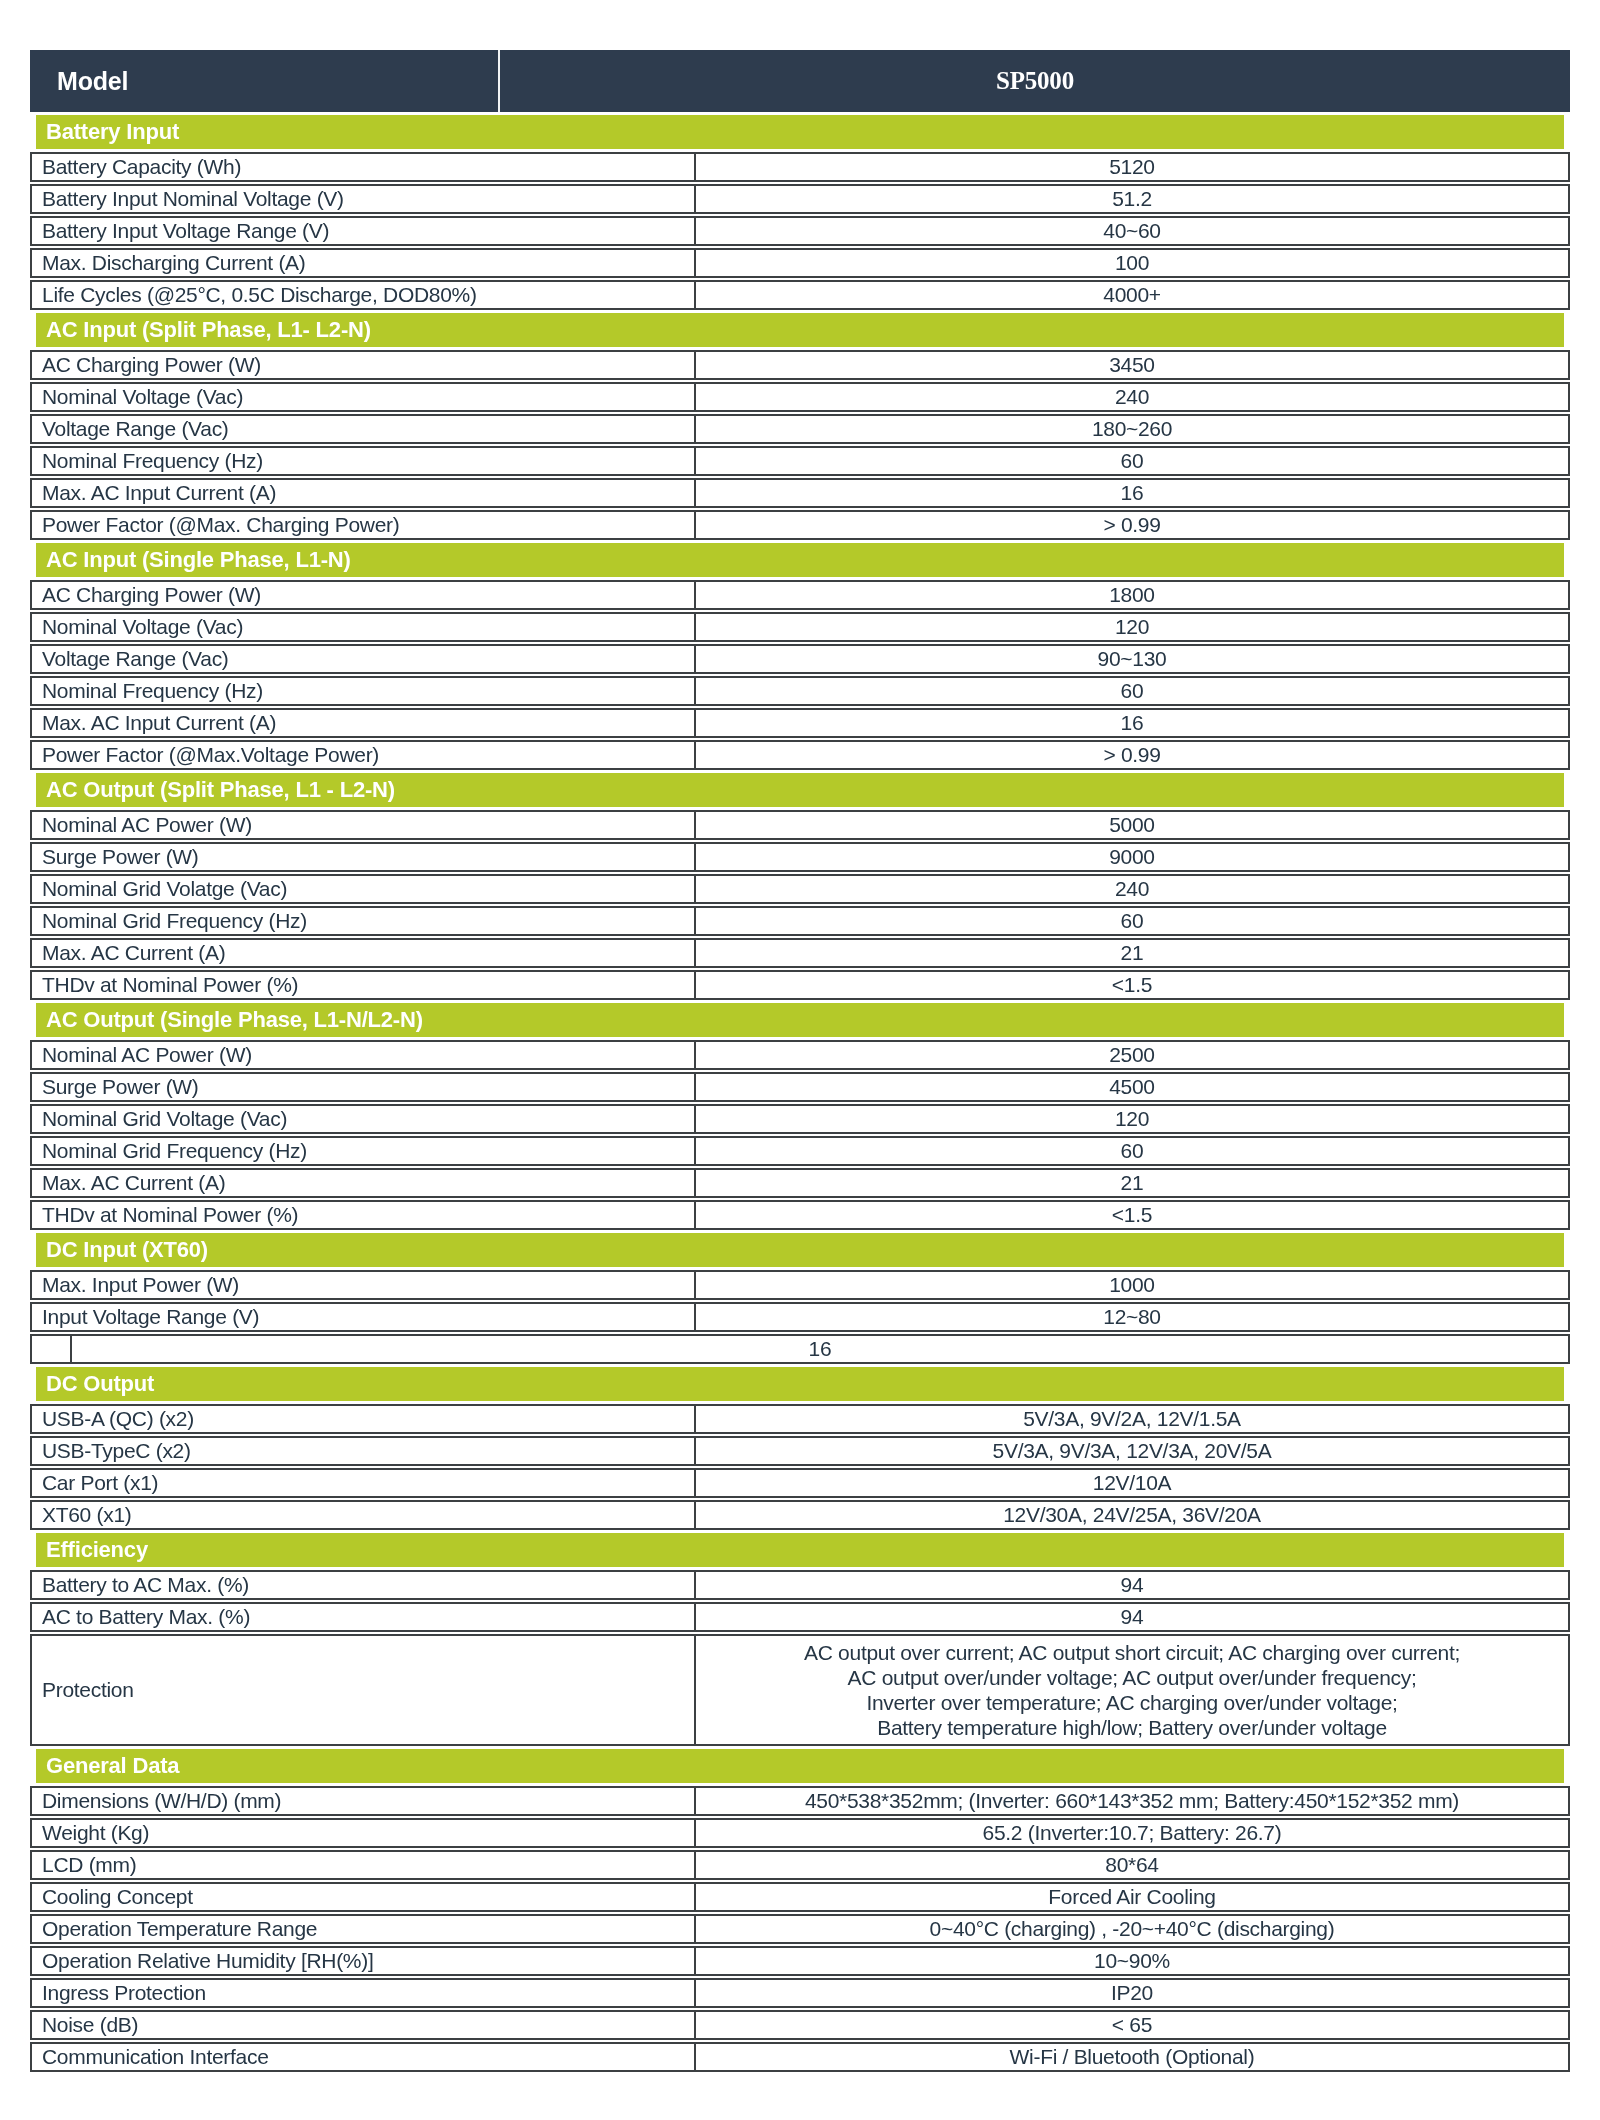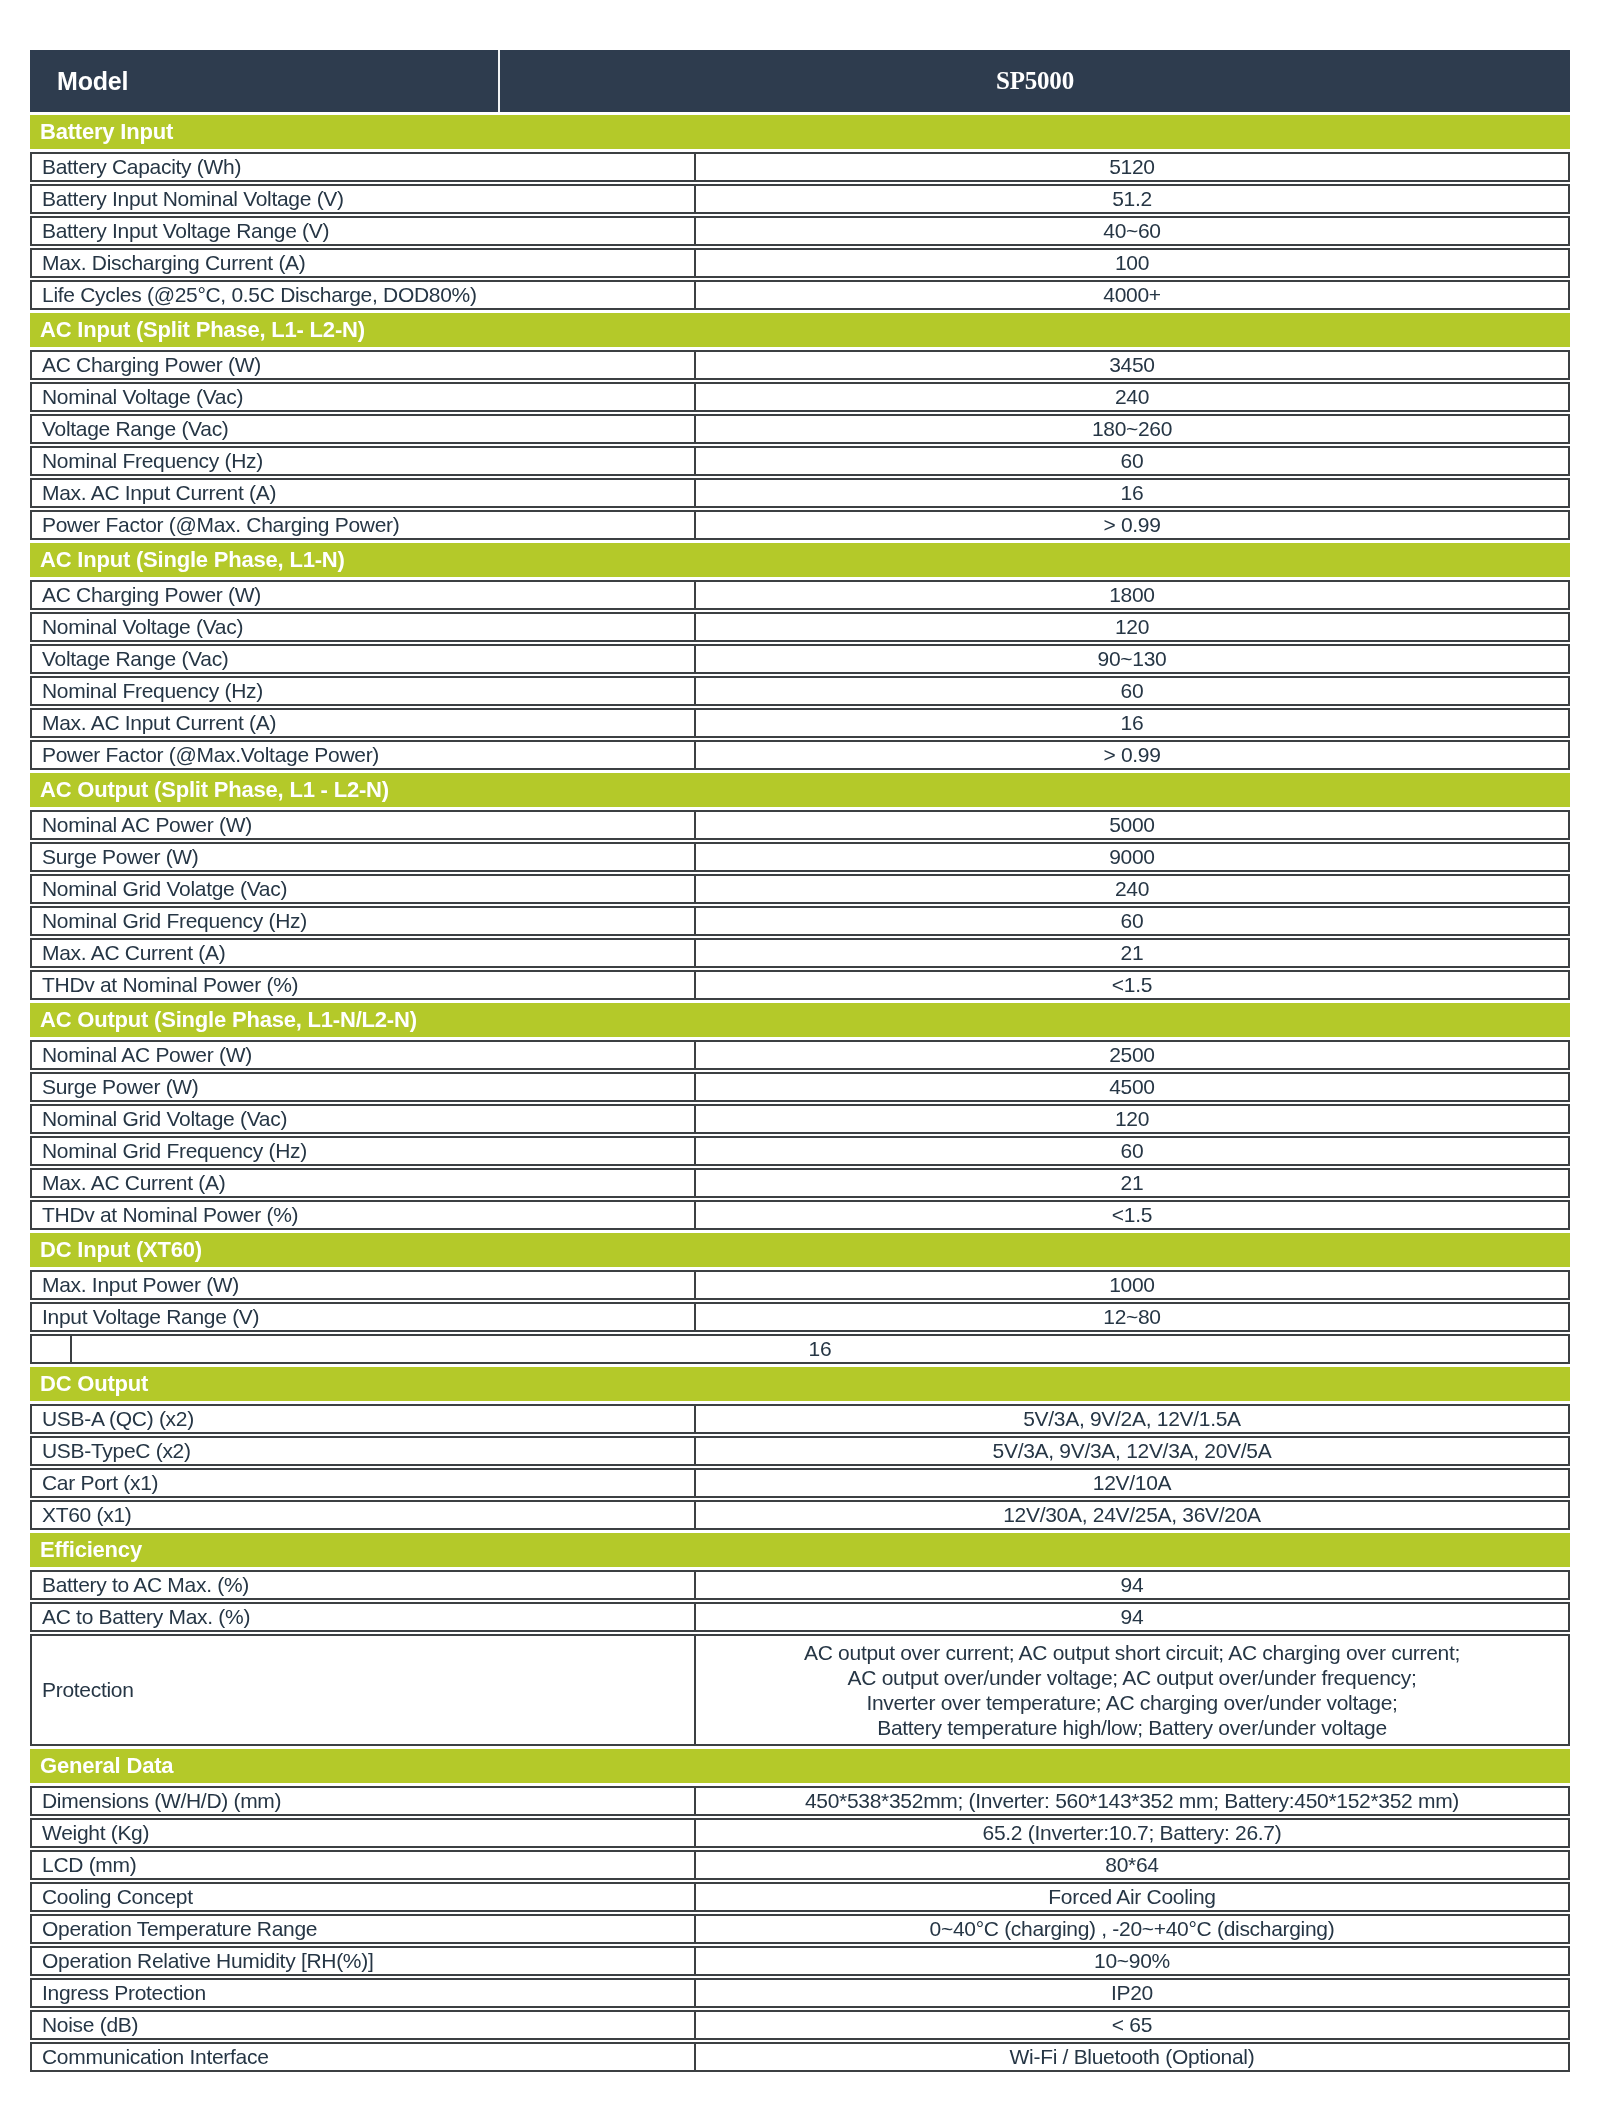--- a/index.html
+++ b/index.html
@@ -47,21 +47,21 @@
     font-family:Liberation Serif, serif;
   }
   
   .section-bar{
     height:34px;line-height:34px;
     background:var(--green);
     color:#ffffff;
     font-size:22px;font-weight:bold;
     padding-left:10px;
     box-sizing:border-box;
-    margin:3px 0;
+    margin:3px 6px;
     letter-spacing:-0.2px;
   }
   
   .row{
     display:flex;
     border:2px solid var(--line);
     background:#ffffff;
     margin-bottom:2px;
     box-sizing:border-box;
   }
@@ -263,21 +263,21 @@
         <div class="cell-value">
           <div class="value-line">AC output over current; AC output short circuit; AC charging over current;</div>
           <div class="value-line">AC output over/under voltage; AC output over/under frequency;</div>
           <div class="value-line">Inverter over temperature; AC charging over/under voltage;</div>
           <div class="value-line">Battery temperature high/low; Battery over/under voltage</div>
         </div>
       </div>
       <div class="section-bar">General Data</div>
       <div class="row">
         <div class="cell-label">Dimensions (W/H/D) (mm)</div>
-        <div class="cell-value">450*538*352mm; (Inverter: 560*143*352 mm; Battery:450*152*352 mm)</div>
+        <div class="cell-value">450*538*352mm; (Inverter: 660*143*352 mm; Battery:450*152*352 mm)</div>
       </div>
       <div class="row">
         <div class="cell-label">Weight (Kg)</div>
         <div class="cell-value">65.2 (Inverter:10.7; Battery: 26.7)</div>
       </div>
       <div class="row">
         <div class="cell-label">LCD (mm)</div>
         <div class="cell-value">80*64</div>
       </div>
       <div class="row">

